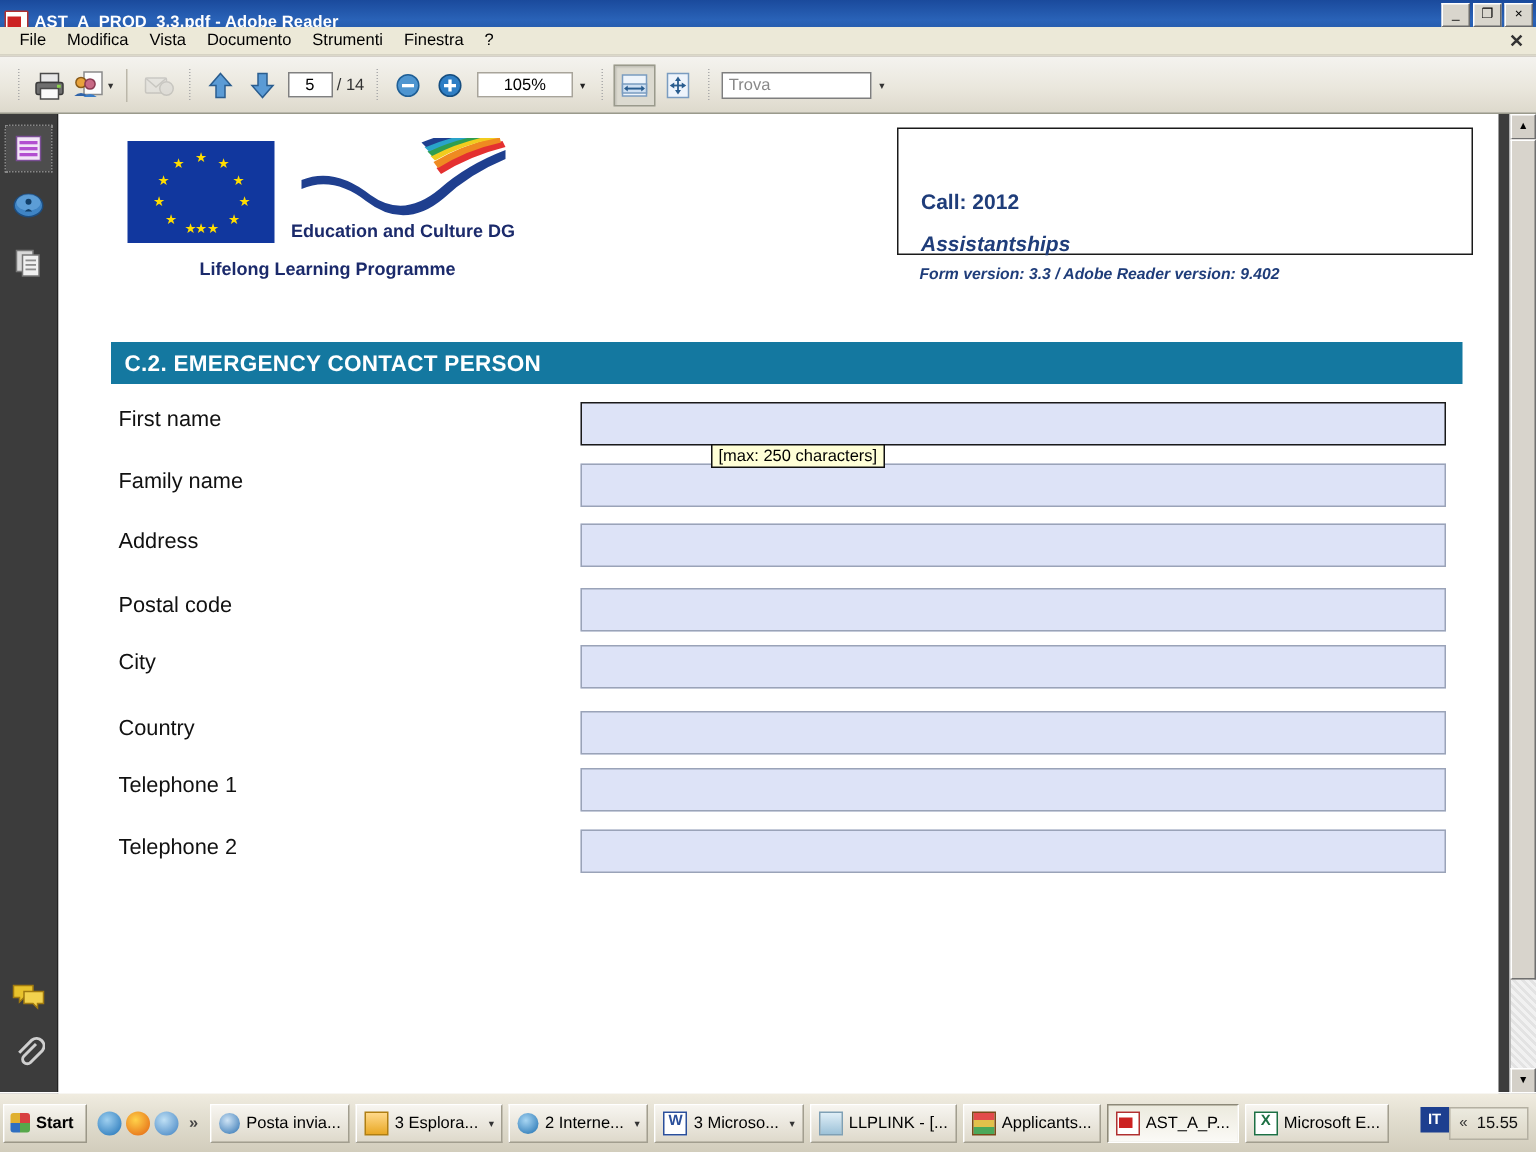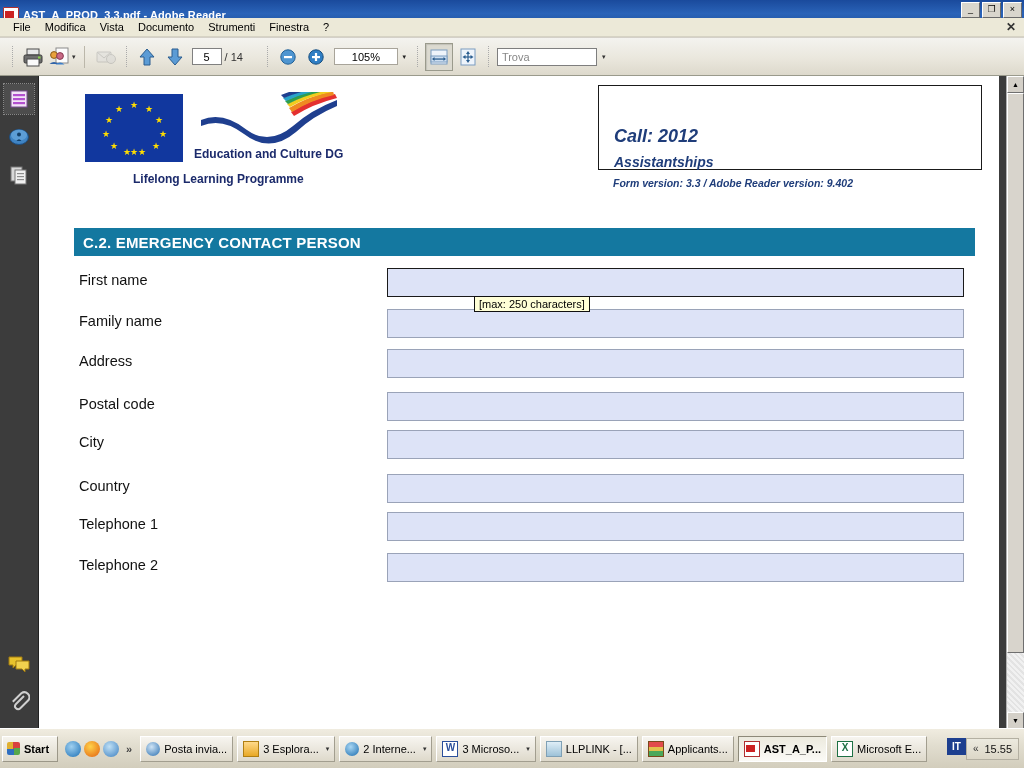--- a/index.html
+++ b/index.html
@@ -72,21 +72,21 @@
     border: 1px solid #9a9a8c; background: #dcdad0;
     box-shadow: inset 1px 1px 1px rgba(0,0,0,.12);
   }
   .caret { font-size: 7px; color: #333; margin-left: 2px; }
 
   .pagebox {
     width: 30px; height: 17px; border: 1px solid #808080;
     background: #fff; font-size: 11px; text-align: center; line-height: 17px;
     margin: 0 3px; box-sizing: border-box;
   }
-  .pagetot { font-size: 11px; color: #333; margin-right: 18px; }
+  .pagetot { font-size: 11px; color: #333; margin-right: 2px; }
   .zoombox {
     width: 64px; height: 17px; border: 1px solid #a8a49a; background: #fff;
     font-size: 11px; text-align: center; line-height: 17px; margin-left: 4px;
     box-sizing: border-box;
   }
   .zoomdrop {
     width: 13px; height: 17px; display: flex; align-items: center;
     justify-content: center; font-size: 7px; color: #222;
   }
   .findbox {
@@ -161,21 +161,21 @@
   }
   .formbox {
     position: absolute; left: 559px; top: 9px; width: 384px; height: 85px;
     border: 1px solid #1a1a1a; background: #fff; box-sizing: border-box;
   }
   .fb-title {
     position: absolute; left: 15px; top: 9px; font-size: 19px; font-style: italic;
     font-weight: bold; color: #1f3d7a;
   }
   .fb-call {
-    position: absolute; left: 15px; top: 40px; font-size: 18px; font-style: italic;
+    position: absolute; left: 15px; top: 40px; font-size: 14px; 
     font-weight: bold; color: #1f3d7a;
   }
   .fb-sub {
     position: absolute; left: 15px; top: 68px; font-size: 14px; font-style: italic;
     font-weight: bold; color: #1f3d7a;
   }
   .fb-ver {
     position: absolute; left: 574px; top: 101px; font-size: 10.5px;
     font-style: italic; font-weight: bold; color: #1f3d7a; white-space: nowrap;
   }
@@ -229,21 +229,21 @@
   .taskbtn {
     height: 24px; min-width: 0; padding: 0 5px; margin-left: 4px;
     background: linear-gradient(to bottom,#f7f5f0,#ded9cb);
     border: 1px solid #a29e8f; border-top-color:#fff; border-left-color:#fff;
     display: flex; align-items: center; gap: 4px;
     font-size: 11px; color: #000; white-space: nowrap; flex: none;
   }
   .taskbtn.active {
     background: linear-gradient(to bottom,#eceade,#fbfaf6);
     border: 1px solid #8d8979; border-bottom-color: #fff; border-right-color: #fff;
-    font-weight: bold;
+    font-weight: normal;
   }
   .taskbtn .ic { width: 14px; height: 14px; flex: none; }
   .tb-caret { font-size: 7px; color: #333; margin-left: 3px; }
   .tray {
     margin-left: auto; display: flex; gap: 0;
     padding-right: 5px; flex: none;
   }
   .langbox {
     width: 19px; height: 17px; background: #1d3f8f; color: #fff;
     font-size: 10px; font-weight: bold; display: flex;

